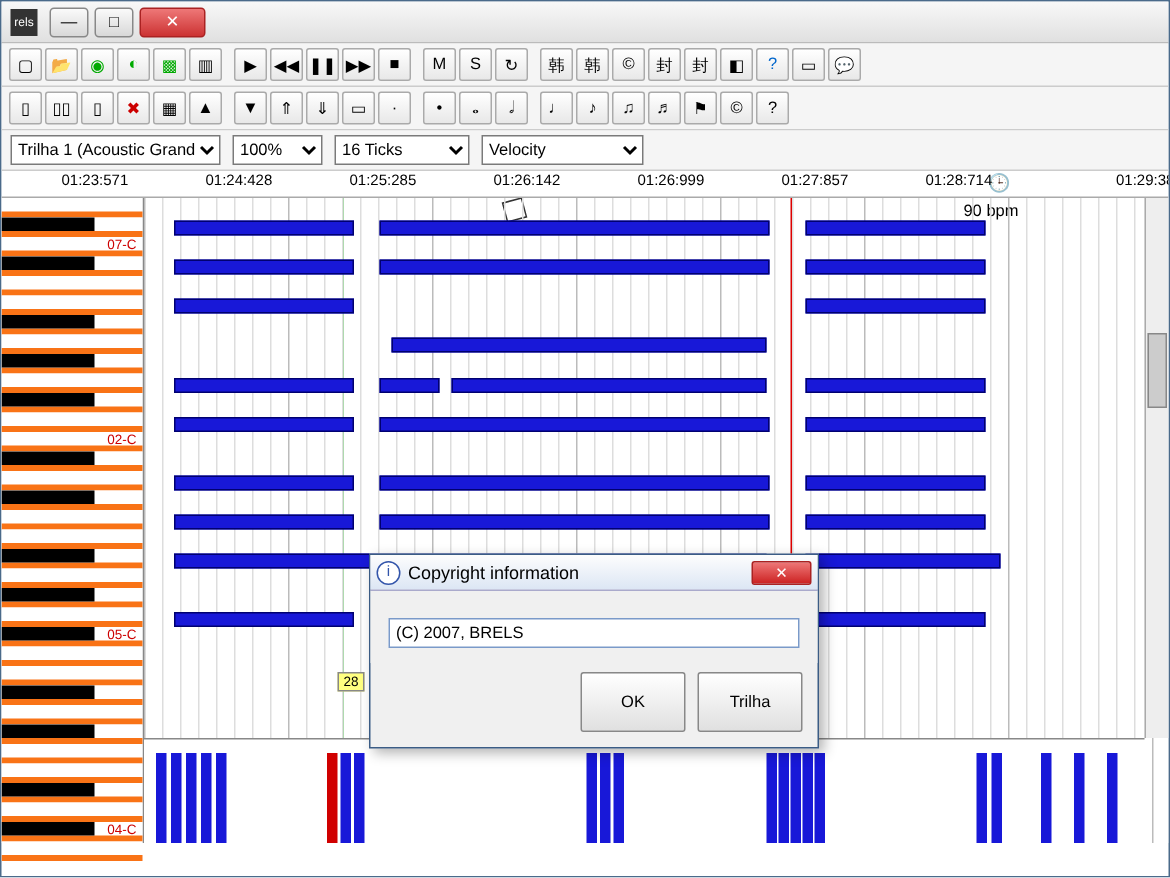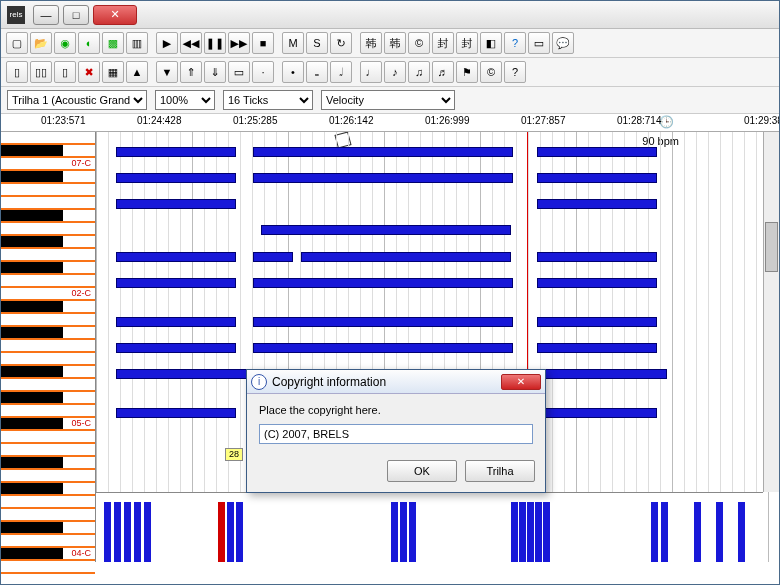--- a/index.html
+++ b/index.html
@@ -28,21 +28,21 @@
 
   
   .ruler { position:relative; height:18px; border-bottom:1px solid #aaa; background:#fff; font-size:10px;}
   .ruler span { position:absolute; top:1px; }
   .bpm { position:absolute; right:100px; top:3px; font-size:11px; }
   .clockicon { position:absolute; right:105px; top:-14px; font-size:12px;}
 
   
   .main { position:relative; height:430px; display:flex; }
   .piano { width:95px; background:#fff; border-right:1px solid #888; position:relative; }
-  .pkey { height:13px; border-bottom:2px solid #f97316; background:#fff; position:relative;}
+  .pkey { height:13px; border-bottom:4px solid #f97316; background:#fff; position:relative;}
   .pkey.black::before { content:""; position:absolute; left:0; top:0; width:62px; height:100%; background:#000;}
   .pkey .lbl { position:absolute; right:4px; top:0; font-size:9px; color:#c00;}
   .grid { flex:1; position:relative; overflow:hidden; background:#fff;}
   .gline { position:absolute; top:0; bottom:0; width:1px; background:#ddd;}
   .note { position:absolute; height:10px; background:#1818d8; border:1px solid #000070;}
   .velrow { position:absolute; left:95px; right:16px; bottom:0; height:70px; border-top:1px solid #888; background:#fff;}
   .vbar { position:absolute; bottom:0; width:7px; background:#1818d8;}
   .vbar.red { background:#d00000;}
   .scrollv { position:absolute; right:0; top:0; bottom:70px; width:16px; background:#eee; border-left:1px solid #aaa;}
   .scrollv .thumb { position:absolute; left:1px; right:1px; top:90px; height:50px; background:#ccc; border:1px solid #888;}
@@ -52,21 +52,21 @@
   .redline { position:absolute; top:0; bottom:0; width:1px; background:#d00;}
 
   
   .dialog { position:absolute; left:245px; top:368px; width:300px; border:1px solid #3b5c85; background:#f0f0f0; box-shadow:3px 3px 8px rgba(0,0,0,.3); z-index:30;}
   .dialog .dtitle { height:24px; background:linear-gradient(#fdfdfd,#dce6f4); display:flex; align-items:center; padding:0 4px; font-size:12px; border-bottom:1px solid #aac;}
   .dialog .dtitle .dicon { width:16px;height:16px;border:1px solid #35a;border-radius:50%;color:#35a;display:flex;align-items:center;justify-content:center;font-size:10px;margin-right:5px;background:#fff;}
   .dialog .dclose { margin-left:auto; width:40px; height:16px; background:linear-gradient(#e77,#c22); border:1px solid #a22; border-radius:2px; color:#fff; display:flex;align-items:center;justify-content:center; font-size:10px;}
   .dialog .dbody { padding:10px 12px; font-size:11px; background:#f0f0f0;}
   .dialog input[type=text] { width:100%; border:1px solid #7a9ac9; height:20px; padding:2px 4px; font-size:11px; margin-top:8px; background:#fff;}
   .dialog .dbtns { display:flex; justify-content:flex-end; gap:8px; padding:6px 10px 10px;}
-  .dialog .dbtn { width:70px; height:22px; border:1px solid #888; background:linear-gradient(#fff,#e0e0e0); font-size:11px; border-radius:2px;}
+  .dialog .dbtn { width:70px; height:40px; border:1px solid #888; background:linear-gradient(#fff,#e0e0e0); font-size:11px; border-radius:2px;}
 </style>
 </head>
 <body>
 
 <div class="window">
 
   <div class="titlebar">
     <div class="icon">rels</div>
     <div class="winbtns">
       <div class="winbtn min">—</div>
@@ -127,21 +127,21 @@
       <div class="tbtn">♬</div>
       <div class="tbtn">⚑</div>
       <div class="tbtn">©</div>
       <div class="tbtn">?</div>
     </div>
 
   <div class="selrow">
     <select class="sel" style="width:140px"><option>Trilha 1 (Acoustic Grand Piano)</option></select>
     <select class="sel" style="width:60px"><option>100%</option></select>
     <select class="sel" style="width:90px"><option>16 Ticks</option></select>
-    <select class="sel" style="width:134px"><option>Velocity</option></select>
+    <select class="sel" style="width:108px"><option>Velocity</option></select>
   </div>
 
   <div class="ruler" id="ruler">
     <span class="clockicon">🕒</span>
   <span style="left: 40px;">01:23:571</span>
       <span style="left: 136px;">01:24:428</span>
       <span style="left: 232px;">01:25:285</span>
       <span style="left: 328px;">01:26:142</span>
       <span style="left: 424px;">01:26:999</span>
       <span style="left: 520px;">01:27:857</span>
@@ -312,21 +312,20 @@
       </div>
   </div>
 
   <div class="dialog">
     <div class="dtitle">
       <div class="dicon">i</div>
       <span>Copyright information</span>
       <div class="dclose">✕</div>
     </div>
     <div class="dbody">
-      <div>Place the copyright here.</div>
       <input type="text" value="(C) 2007, BRELS" style="">
     </div>
     <div class="dbtns">
       <button class="dbtn">OK</button>
       <button class="dbtn">Trilha</button>
     </div>
   </div>
 
 </div>
 

